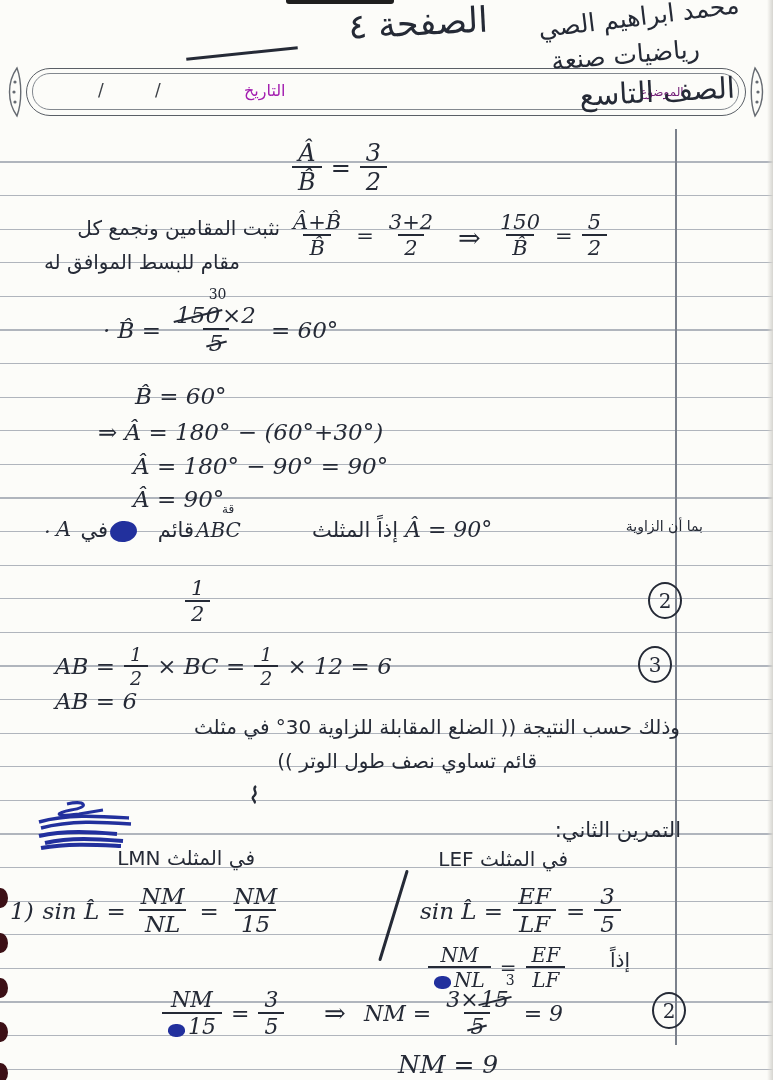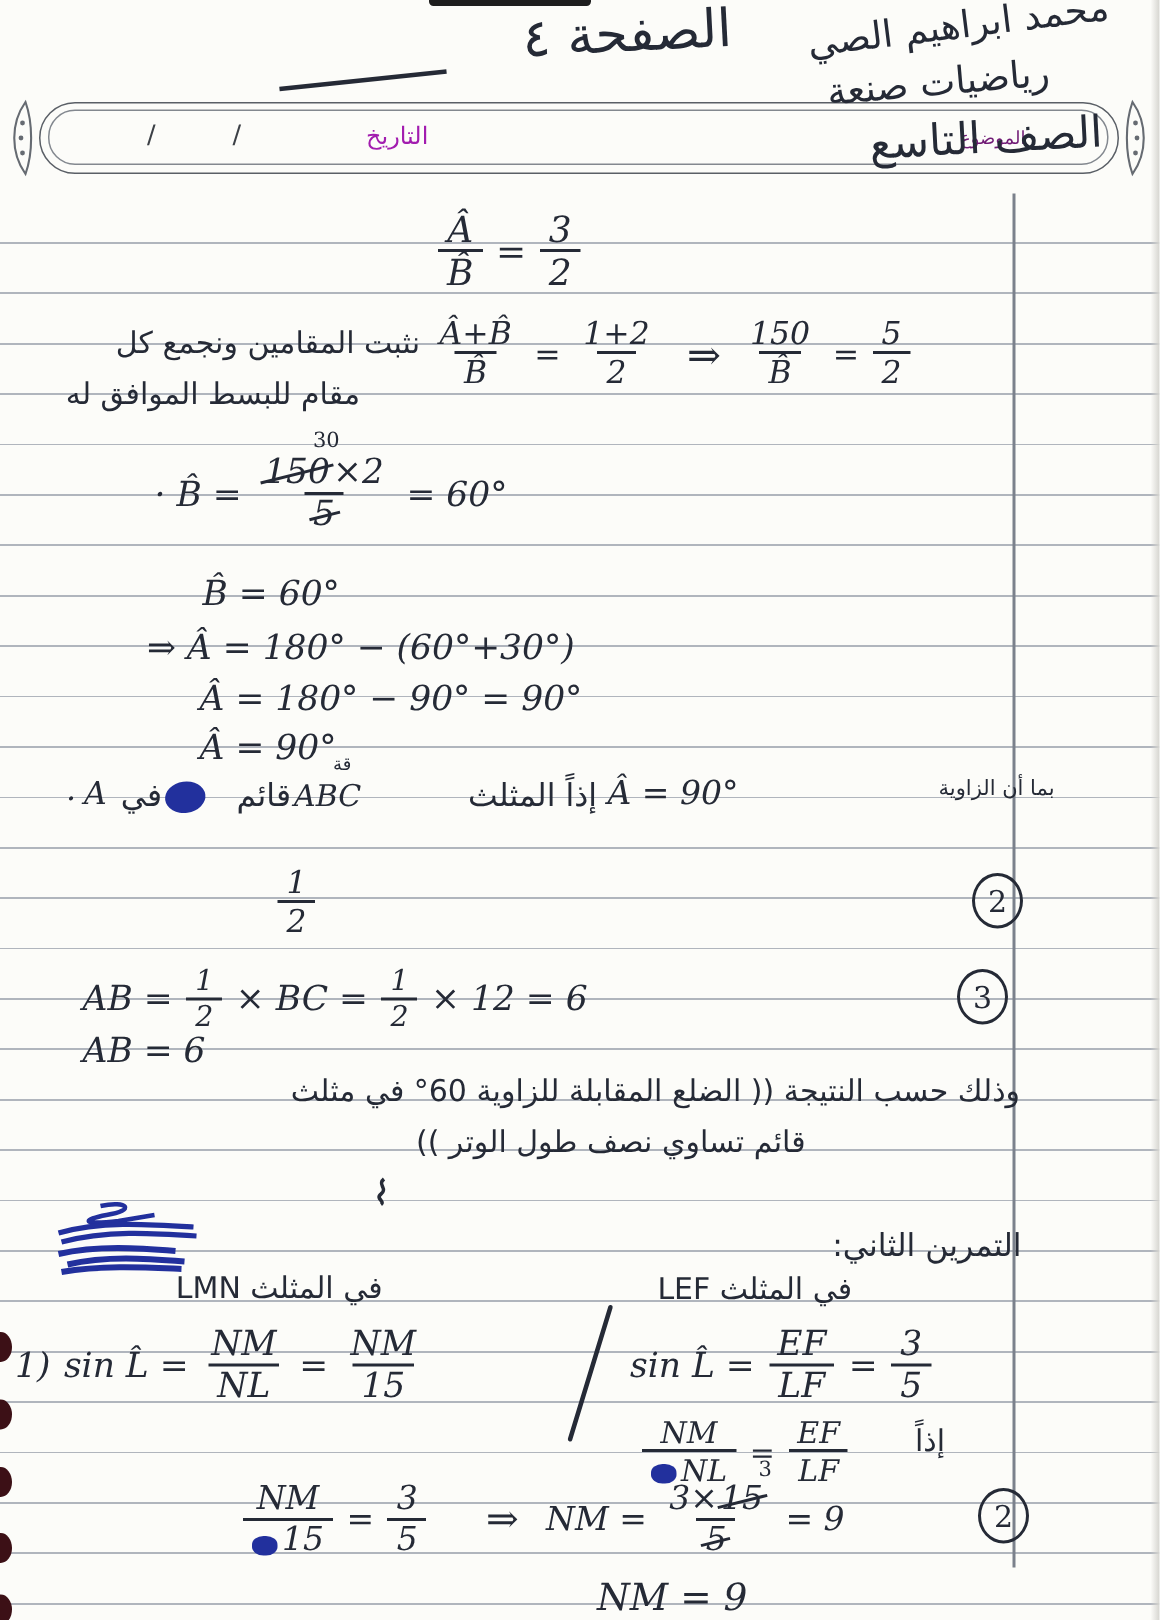--- a/index.html
+++ b/index.html
@@ -83,21 +83,21 @@
   <span class="abs ar" style="left:8px;top:250px;width:232px;font-size:20px;">مقام للبسط الموافق له</span>
   <span class="abs ar" style="left:8px;top:216px;width:272px;font-size:20px;">نثبت المقامين ونجمع كل</span>
 
   <div class="abs row m" style="left:287px;top:211px;font-size:21px;">
     <span class="frac">
       <span class="num">Â+B̂</span>
       <span class="den">B̂</span>
     </span>
     <span>=</span>
     <span class="frac">
-      <span class="num">1+2</span>
+      <span class="num">3+2</span>
       <span class="den">2</span>
     </span>
   </div>
   <span class="abs m" style="left:458px;top:222px;font-size:27px;">⇒</span>
   <div class="abs row m" style="left:494px;top:211px;font-size:21px;">
     <span class="frac">
       <span class="num">150</span>
       <span class="den">B̂</span>
     </span>
     <span>=</span>
@@ -157,21 +157,21 @@
       <span class="num">1</span>
       <span class="den">2</span>
     </span>
     <span>× 12 = 6</span>
   </div>
   <div class="badge" style="left:638px;top:646px;">
     <span>3</span>
   </div>
   <span class="abs m" style="left:55px;top:688px;font-size:23px;">AB = 6</span>
 
-  <span class="abs ar" style="left:25px;top:715px;width:655px;font-size:20px;">وذلك حسب النتيجة (( الضلع المقابلة للزاوية 60° في مثلث</span>
+  <span class="abs ar" style="left:25px;top:715px;width:655px;font-size:20px;">وذلك حسب النتيجة (( الضلع المقابلة للزاوية 30° في مثلث</span>
   <span class="abs ar" style="left:215px;top:749px;width:322px;font-size:20px;">قائم تساوي نصف طول الوتر ))</span>
 
   <svg class="abs" style="left:248px;top:784px;" width="14" height="20" viewBox="0 0 14 20">
     <path d="M8 2 C 3 6 11 8 6 12 C 2 15 9 17 6 19" stroke="#252a36" stroke-width="2.4" fill="none"></path>
   </svg>
   <svg class="abs" style="left:33px;top:798px;" width="108" height="54" viewBox="0 0 108 54">
     <path d="M34 6 C 52 2 58 9 38 12 C 22 15 20 19 46 16 L 70 12" stroke="#22309d" stroke-width="3" fill="none"></path>
     <path d="M6 24 C 34 16 64 18 96 20 M8 30 C 38 22 68 24 98 26" stroke="#22309d" stroke-width="3.4" fill="none"></path>
     <path d="M6 38 C 32 32 60 34 84 36 M12 45 C 38 39 64 41 90 43 M8 50 C 36 45 66 47 88 48" stroke="#22309d" stroke-width="4" fill="none"></path>
   </svg>

